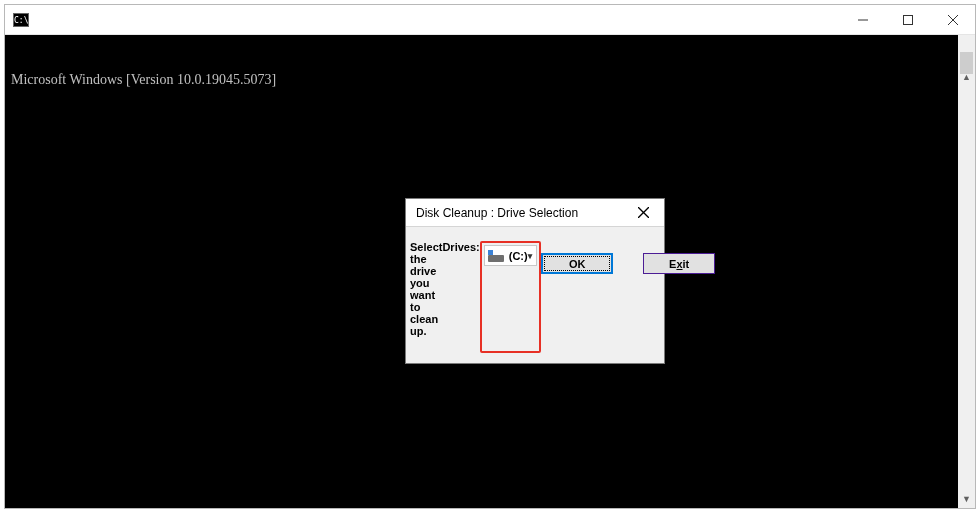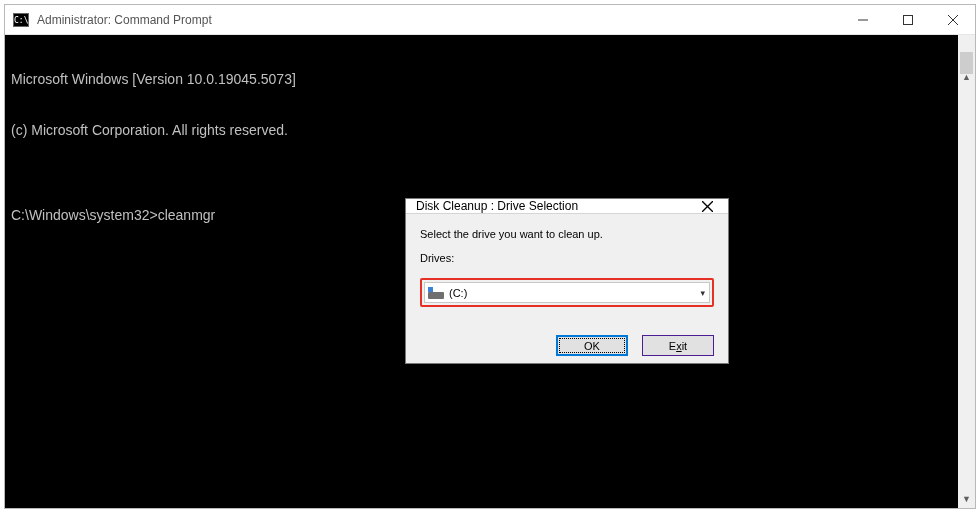--- a/index.html
+++ b/index.html
@@ -56,21 +56,21 @@
     font-size: 10px;
     cursor: default;
   }
   .win-btn svg { display: block; }
 
   .cmd-body {
     flex: 1;
     background: #000;
     position: relative;
     color: #c0c0c0;
-    font-family: Liberation Sans, sans-serif;
+    font-family: Liberation Serif, serif;
     font-size: 14px;
     line-height: 17px;
     padding: 2px 6px;
     white-space: pre;
   }
   .cmd-scrollbar {
     position: absolute;
     right: 0; top: 0; bottom: 0;
     width: 17px;
     background: #f0f0f0;
@@ -89,21 +89,21 @@
     position: absolute;
     top: 17px; left: 2px; right: 2px;
     height: 22px;
     background: #cdcdcd;
   }
 
   
   .dialog {
     position: absolute;
     left: 405px; top: 198px;
-    width: 324px;
+    width: 260px;
     height: 166px;
     background: #f0f0f0;
     border: 1px solid #7a7a7a;
     box-shadow: 2px 2px 6px rgba(0,0,0,0.35);
     display: flex;
     flex-direction: column;
     font-size: 11px;
     color: #000;
   }
   .dialog-titlebar {
@@ -115,23 +115,24 @@
     font-size: 12px;
     border-bottom: 1px solid #d5d5d5;
   }
   .dialog-titlebar .spacer { flex: 1; }
   .dialog-close {
     width: 42px; height: 100%;
     display: flex; align-items: center; justify-content: center;
   }
   .dialog-body {
     flex: 1;
-    padding: 14px 14px 10px 14px;
-    display: flex;
-    flex-direction: column;
+    padding: 14px 14px 10px 4px;
+    display: flex;
+    flex-direction: row;
+    font-weight: bold;
   }
   .instruction { margin-bottom: 12px; }
   .drives-label { margin-bottom: 14px; }
   .highlight-box {
     border: 2.5px solid #e73025;
     border-radius: 2px;
     padding: 2px;
   }
   .combo {
     height: 21px;
@@ -163,22 +164,22 @@
     background: #3b82d6;
   }
   .combo .label { flex: 1; }
   .combo .chev {
     font-size: 9px;
     color: #333;
   }
   .dialog-buttons {
     display: flex;
     justify-content: flex-end;
-    gap: 14px;
-    margin-top: 28px;
+    gap: 30px;
+    margin-top: 12px;
   }
   .btn {
     width: 72px; height: 21px;
     background: #e1e1e1;
     border: 1px solid #4c1d95;
     font-size: 11px;
     font-family: inherit;
     display: flex;
     align-items: center;
     justify-content: center;
@@ -190,21 +191,20 @@
     outline-offset: -4px;
   }
   .underline { text-decoration: underline; }
 </style>
 </head>
 <body>
 
 <div class="cmd-window">
   <div class="cmd-titlebar">
     <div class="cmd-icon">C:\.</div>
-    <div class="title-text">Administrator: Command Prompt</div>
     <div class="spacer"></div>
     <div class="win-controls">
       <div class="win-btn">
         <svg width="10" height="10" viewBox="0 0 10 10">
             <line x1="0" y1="5" x2="10" y2="5" stroke="#333" stroke-width="1"></line>
           </svg>
       </div>
       <div class="win-btn">
         <svg width="10" height="10" viewBox="0 0 10 10">
             <rect x="0.5" y="0.5" width="9" height="9" fill="none" stroke="#333" stroke-width="1"></rect>
@@ -214,23 +214,21 @@
         <svg width="10" height="10" viewBox="0 0 10 10">
             <line x1="0" y1="0" x2="10" y2="10" stroke="#333" stroke-width="1"></line>
             <line x1="10" y1="0" x2="0" y2="10" stroke="#333" stroke-width="1"></line>
           </svg>
       </div>
     </div>
   </div>
 
   <div class="cmd-body">
     <div>Microsoft Windows [Version 10.0.19045.5073]</div>
-    <div>(c) Microsoft Corporation. All rights reserved.</div>
     <div></div>
-    <div>C:\Windows\system32&gt;cleanmgr</div>
     <div></div>
 
     <div class="cmd-scrollbar">
       <div class="arrow">▲</div>
       <div class="thumb"></div>
       <div class="arrow" style="position:absolute;bottom:0;">▼</div>
     </div>
   </div>
 </div>
 

